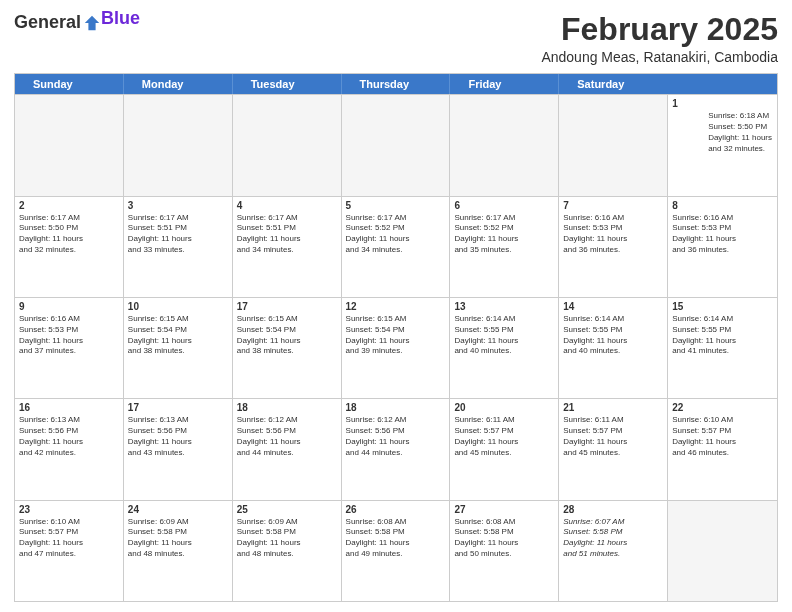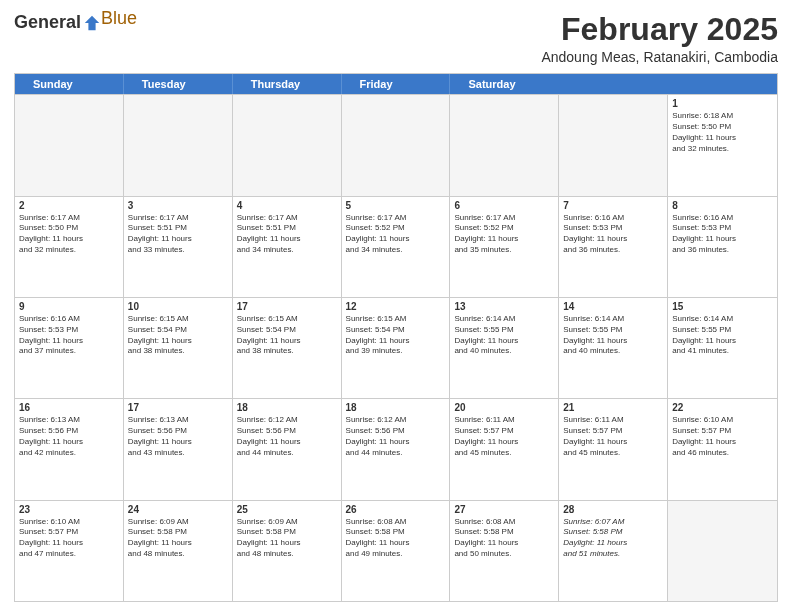--- a/index.html
+++ b/index.html
@@ -119,48 +119,49 @@
 <div class="page">
   <div class="header">
     <div class="logo">
       <div class="logo-text">
         <span class="logo-general">General</span>
         <svg class="logo-icon" viewBox="0 0 20 20">
           <polygon points="10,2 18,10 14,10 14,18 6,18 6,10 2,10" fill="#3a78c9"></polygon>
         </svg>
       </div>
       <div style="margin-top:-4px">
-        <span class="logo-blue" style="font-size:18px;font-weight:normal;color:#a16207;">Blue</span>
+        <span class="logo-blue" style="font-size:18px;font-weight:bold;color:#6d28d9;">Blue</span>
       </div>
     </div>
     <div class="title-block">
       <div class="month-title">February 2025</div>
       <div class="location">Andoung Meas, Ratanakiri, Cambodia</div>
     </div>
   </div>
 
   <div class="calendar">
     <div class="cal-header-row">
     <div class="cal-header-cell">Sunday</div>
+        <div class="cal-header-cell">Monday</div>
         <div class="cal-header-cell">Tuesday</div>
         <div class="cal-header-cell">Thursday</div>
         <div class="cal-header-cell">Friday</div>
         <div class="cal-header-cell">Saturday</div>
       </div>
     <div class="cal-body">
     <div class="cal-week">
           <div class="cal-cell empty"></div>
           <div class="cal-cell empty"></div>
           <div class="cal-cell empty"></div>
           <div class="cal-cell empty"></div>
           <div class="cal-cell empty"></div>
           <div class="cal-cell empty"></div>
           <div class="cal-cell">
             <span class="day-number">1</span>
-            <div class="day-info" style="white-space: pre-line;">Sunrise: 6:18 AM
+            <div class="day-info" style="white-space: pre-line; margin-left: 36px;">Sunrise: 6:18 AM
 Sunset: 5:50 PM
 Daylight: 11 hours
 and 32 minutes.</div>
           </div>
         </div>
         <div class="cal-week">
           <div class="cal-cell">
             <span class="day-number">2</span>
             <div class="day-info" style="white-space: pre-line;">Sunrise: 6:17 AM
 Sunset: 5:50 PM

